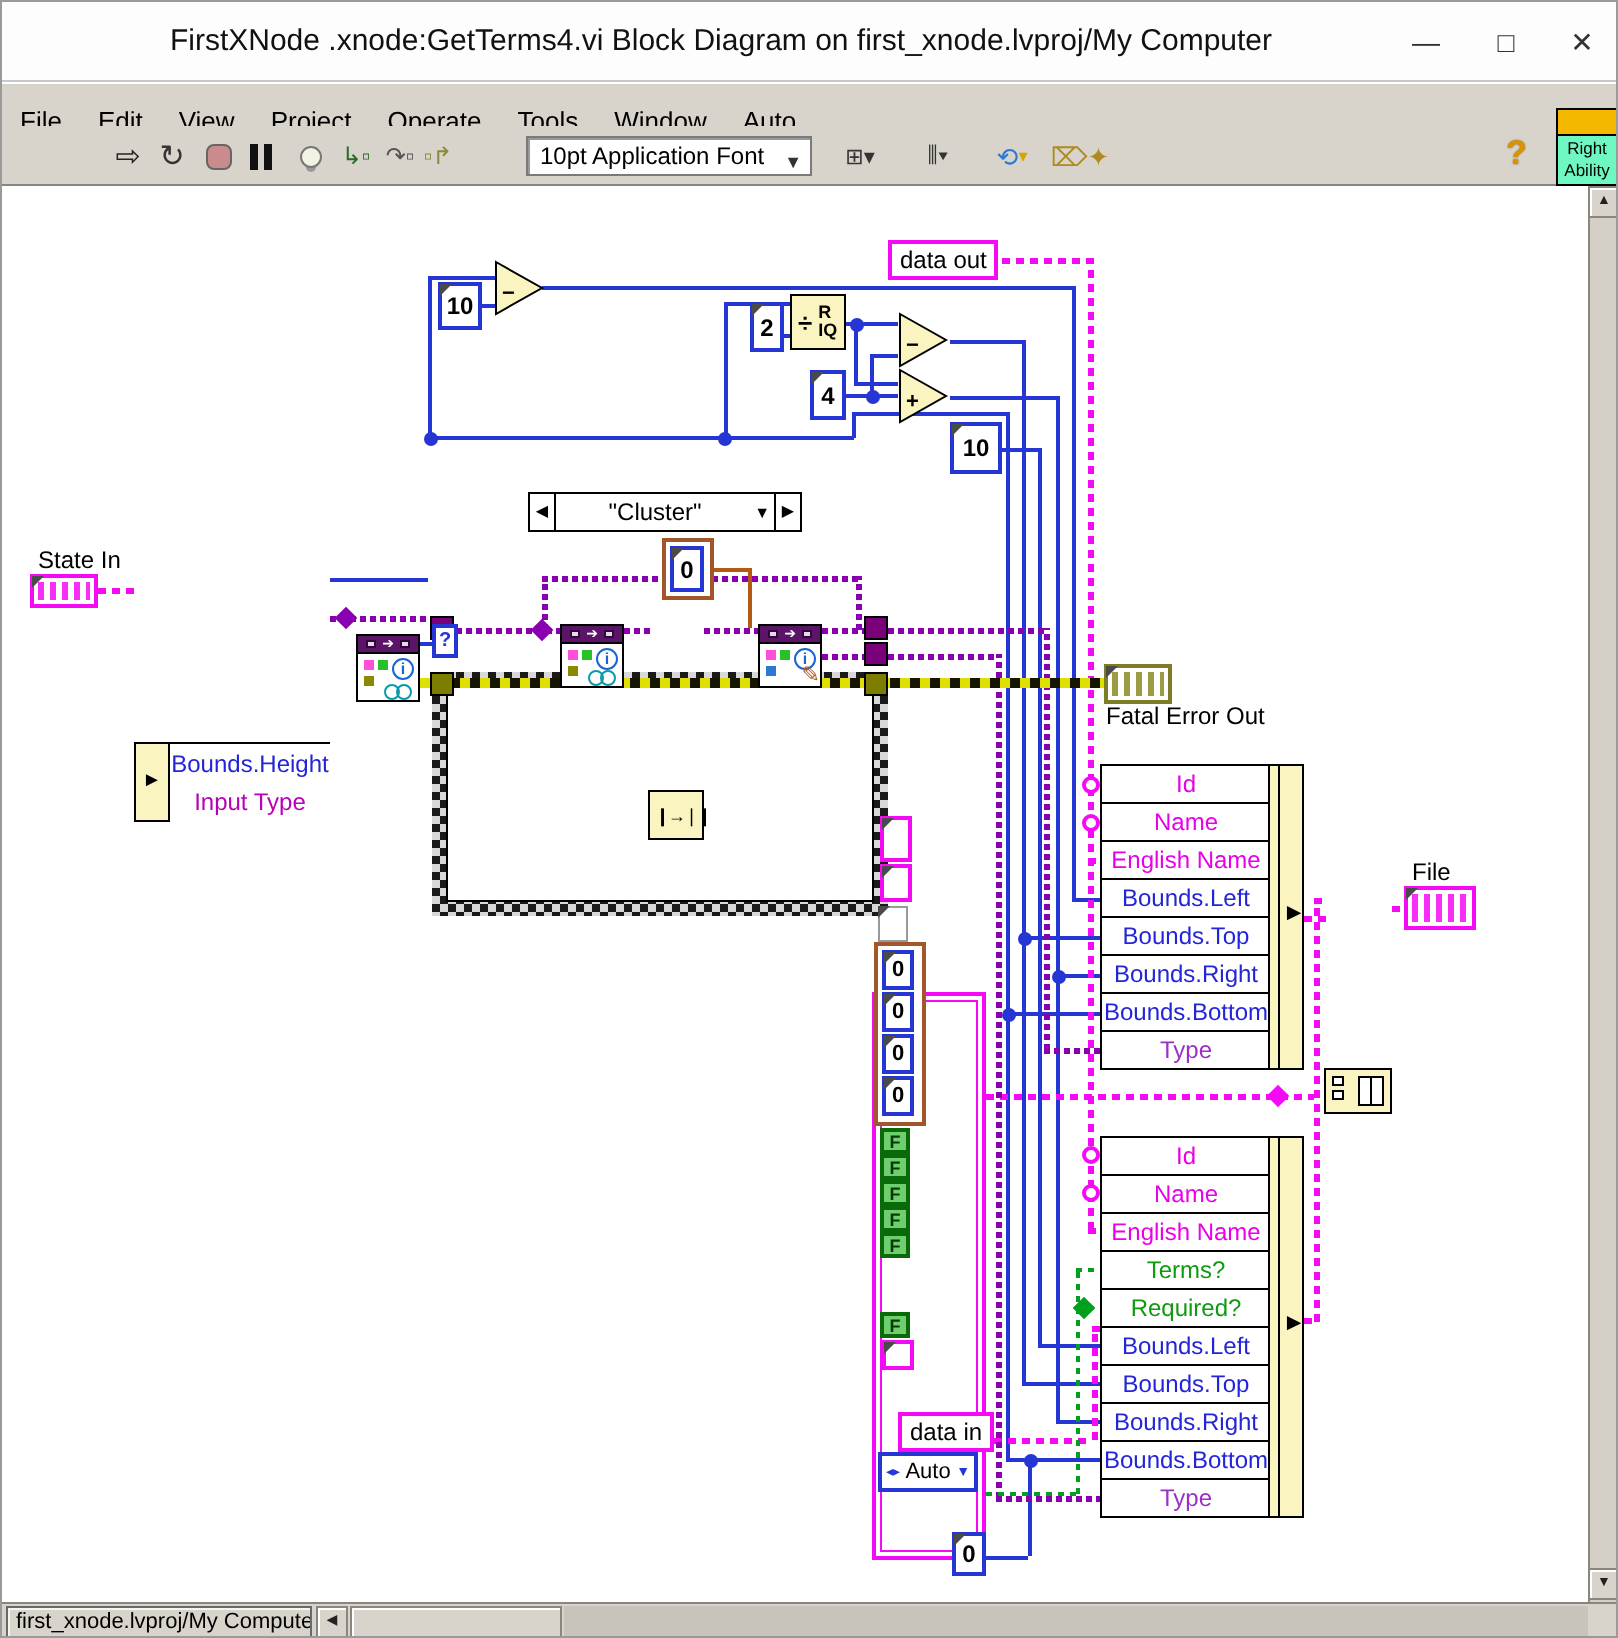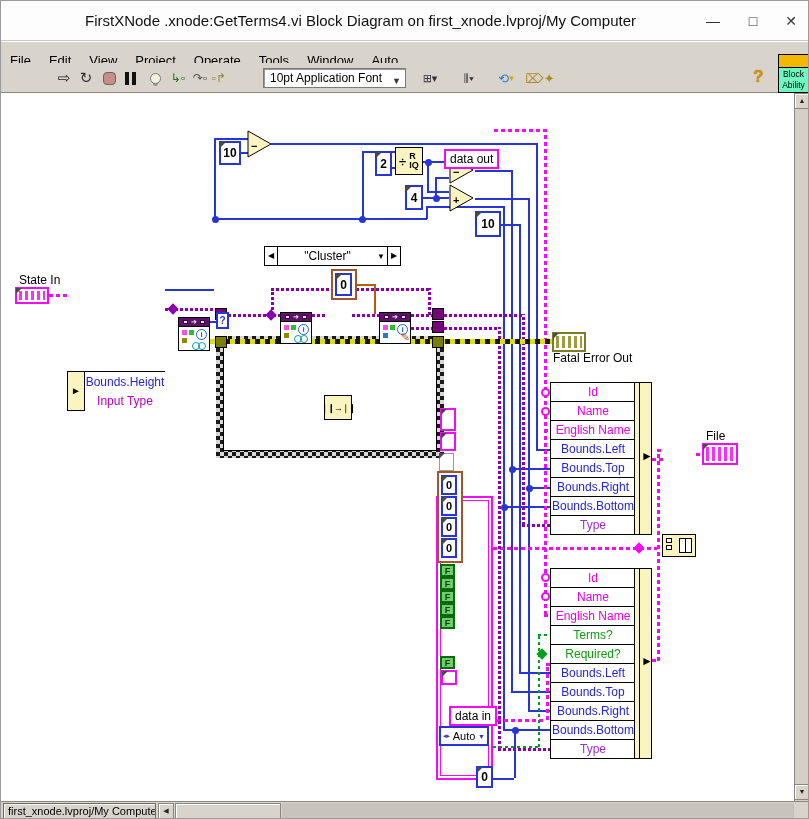--- a/index.html
+++ b/index.html
@@ -156,21 +156,21 @@
         <span style="color:#2a7ad4">⟲</span>
         <span style="color:#d4a400;font-size:9px;">▾</span>
       </span>
     <span class="tbi" style="left:527px;width:24px;font-size:13px;color:#b08a20;">⌦✦</span>
     <span id="help-q">?</span>
   </div>
 
   <div id="xnode-badge">
     <div id="xnode-orange"></div>
     <div id="xnode-teal">
-      <div>Block</div>
+      <div>Right</div>
       <div>Ability</div>
     </div>
   </div>
 
   <div id="diagram">
 
     <div id="case-frame">
       <div id="case-inner"></div>
     </div>
 
@@ -305,21 +305,21 @@
     </div>
     <div class="tri-wrap" style="left:448px;top:91px;">
       <svg width="26" height="28">
           <polygon points="1,1 24,14 1,27" fill="#faf5c0" stroke="#000"></polygon>
         </svg>
       <span class="tri-glyph">+</span>
     </div>
     <div class="const corner" style="left:404px;top:92px;width:18px;height:25px;">4</div>
     <div class="const corner" style="left:474px;top:118px;width:26px;height:26px;">10</div>
 
-    <div class="boxlbl" style="left:443px;top:27px;margin-top:29px;">data out</div>
+    <div class="boxlbl" style="left:443px;top:27px;">data out</div>
 
     <div class="lbl" style="left:18px;top:180px;">State In</div>
     <div class="term term-pink corner" style="left:14px;top:194px;width:34px;height:17px;">
         <div class="mini-glyph"></div>
       </div>
 
     <div id="unbundle">
       <div id="unb-strip">►</div>
       <div class="unb-row" style="top: 0px; color: rgb(36, 36, 216);">Bounds.Height</div>
       <div class="unb-row" style="top: 19px; border-bottom: none; color: rgb(184, 0, 184);">Input Type</div>

